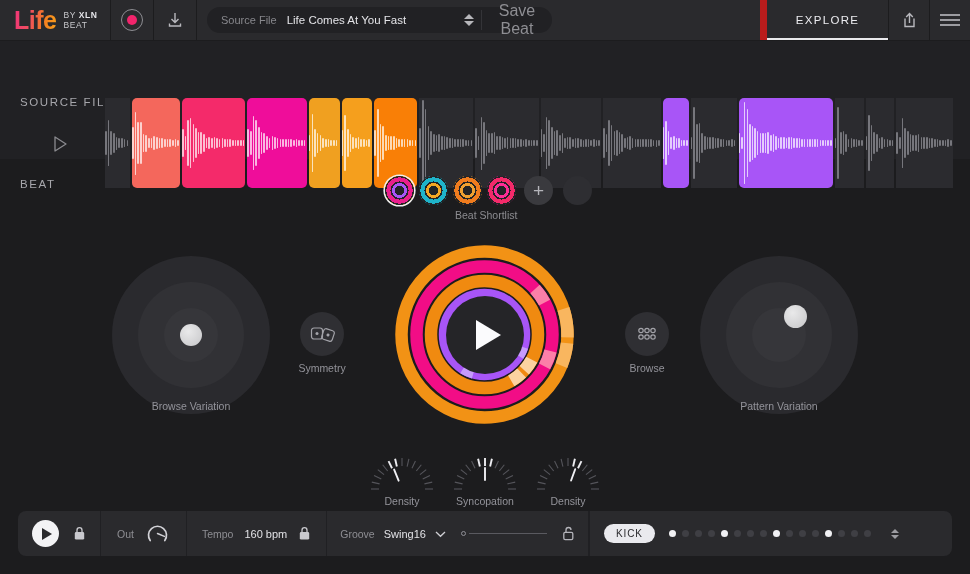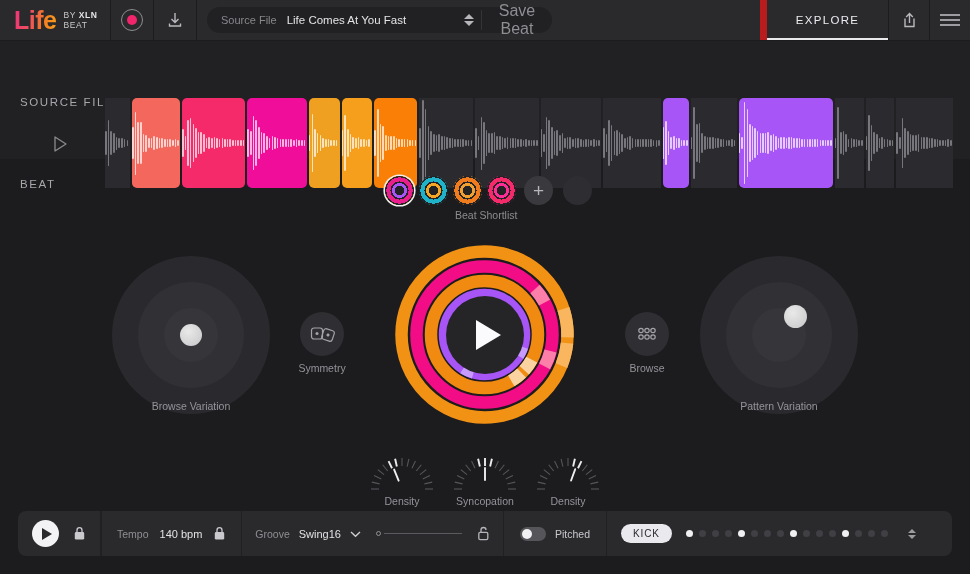--- a/index.html
+++ b/index.html
@@ -767,26 +767,33 @@
           <i></i>
         </div>
       <svg width="13" height="15" viewBox="0 0 13 15">
         <rect x="1.8" y="6" width="9.4" height="7.6" rx="1.4" fill="#c9c9ce"></rect>
         <path d="M4 6 V4.2 a2.5 2.5 0 0 1 5 0 V6" fill="none" stroke="#c9c9ce" stroke-width="1.3"></path>
       </svg>
     </div>
 
     <div class="bb-div"></div>
 
+    <div class="bb-group" style="padding:0 16px; gap:11px;">
+      <span class="bb-text">Out</span>
+      <svg width="25" height="25" viewBox="0 0 25 25">
+        <path d="M5.2 19.5 A9 9 0 1 1 19.8 19.5" fill="none" stroke="#d2d2d7" stroke-width="1.7" stroke-linecap="round"></path>
+        <path d="M12.5 12.5 L19.4 15.4" fill="none" stroke="#d2d2d7" stroke-width="1.5" stroke-linecap="round"></path>
+      </svg>
+    </div>
 
     <div class="bb-div"></div>
 
     <div class="bb-group" style="padding:0 15px; gap:11px;">
       <span class="bb-text">Tempo</span>
-      <span class="bb-val">140 bpm</span>
+      <span class="bb-val">160 bpm</span>
       <svg width="13" height="15" viewBox="0 0 13 15">
         <rect x="1.8" y="6" width="9.4" height="7.6" rx="1.4" fill="#c9c9ce"></rect>
         <path d="M4 6 V4.2 a2.5 2.5 0 0 1 5 0 V6" fill="none" stroke="#c9c9ce" stroke-width="1.3"></path>
       </svg>
     </div>
 
     <div class="bb-div"></div>
 
     <div class="bb-group" style="padding:0 13px; gap:9px;">
       <span class="bb-text">Groove</span>
@@ -799,26 +806,20 @@
         <span class="slider-line"></span>
       </span>
       <svg width="13" height="15" viewBox="0 0 13 15" style="margin-left:6px;">
         <rect x="1.8" y="6.3" width="9" height="7.3" rx="1.4" fill="none" stroke="#b4b4ba" stroke-width="1.3"></rect>
         <path d="M4 6.3 V4 a2.5 2.5 0 0 1 5 0" fill="none" stroke="#b4b4ba" stroke-width="1.3"></path>
       </svg>
     </div>
 
     <div class="bb-div"></div>
 
-    <div class="bb-group" style="padding:0 16px; gap:9px;">
-      <span class="toggle-pill">
-          <span class="kn"></span>
-        </span>
-      <span class="bb-text" style="color:#c9c9ce;">Pitched</span>
-    </div>
 
     <div class="bb-div"></div>
 
     <div class="bb-group" style="padding-left:14px; gap:14px;">
       <span class="kick-pill">KICK</span>
       <span class="steps" id="steps">
           <span class="step on"></span>
           <span class="step off"></span>
           <span class="step off"></span>
           <span class="step off"></span>

